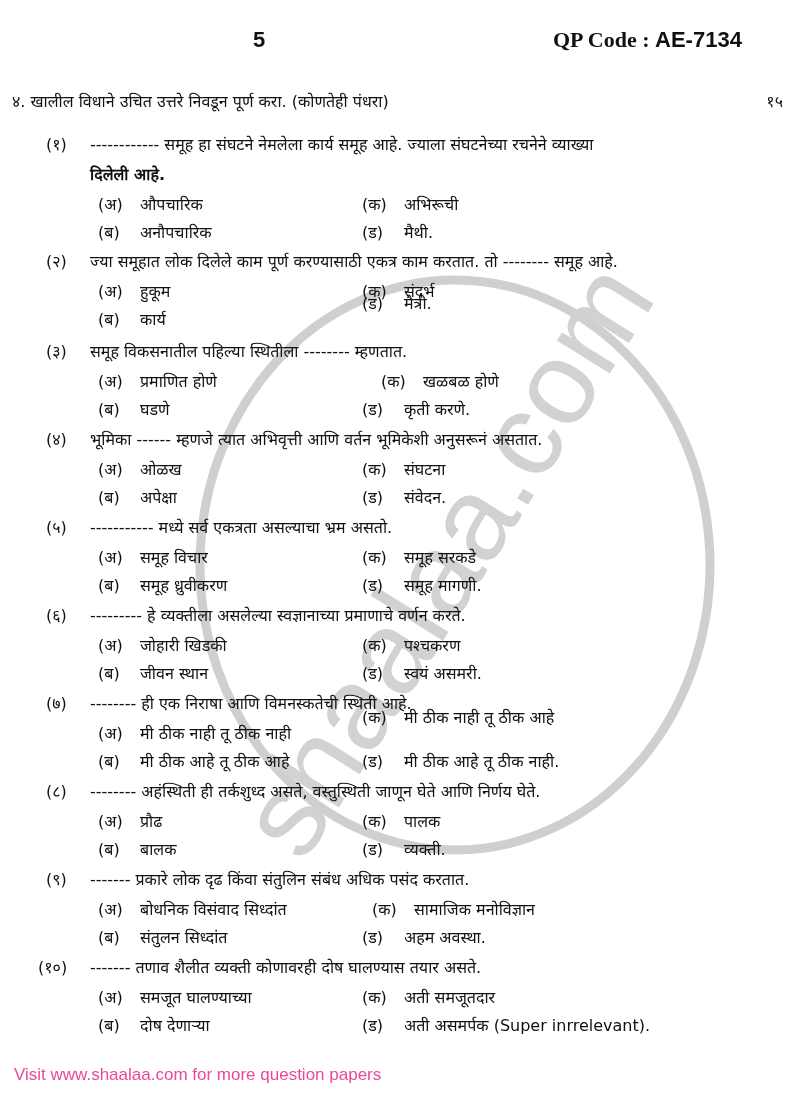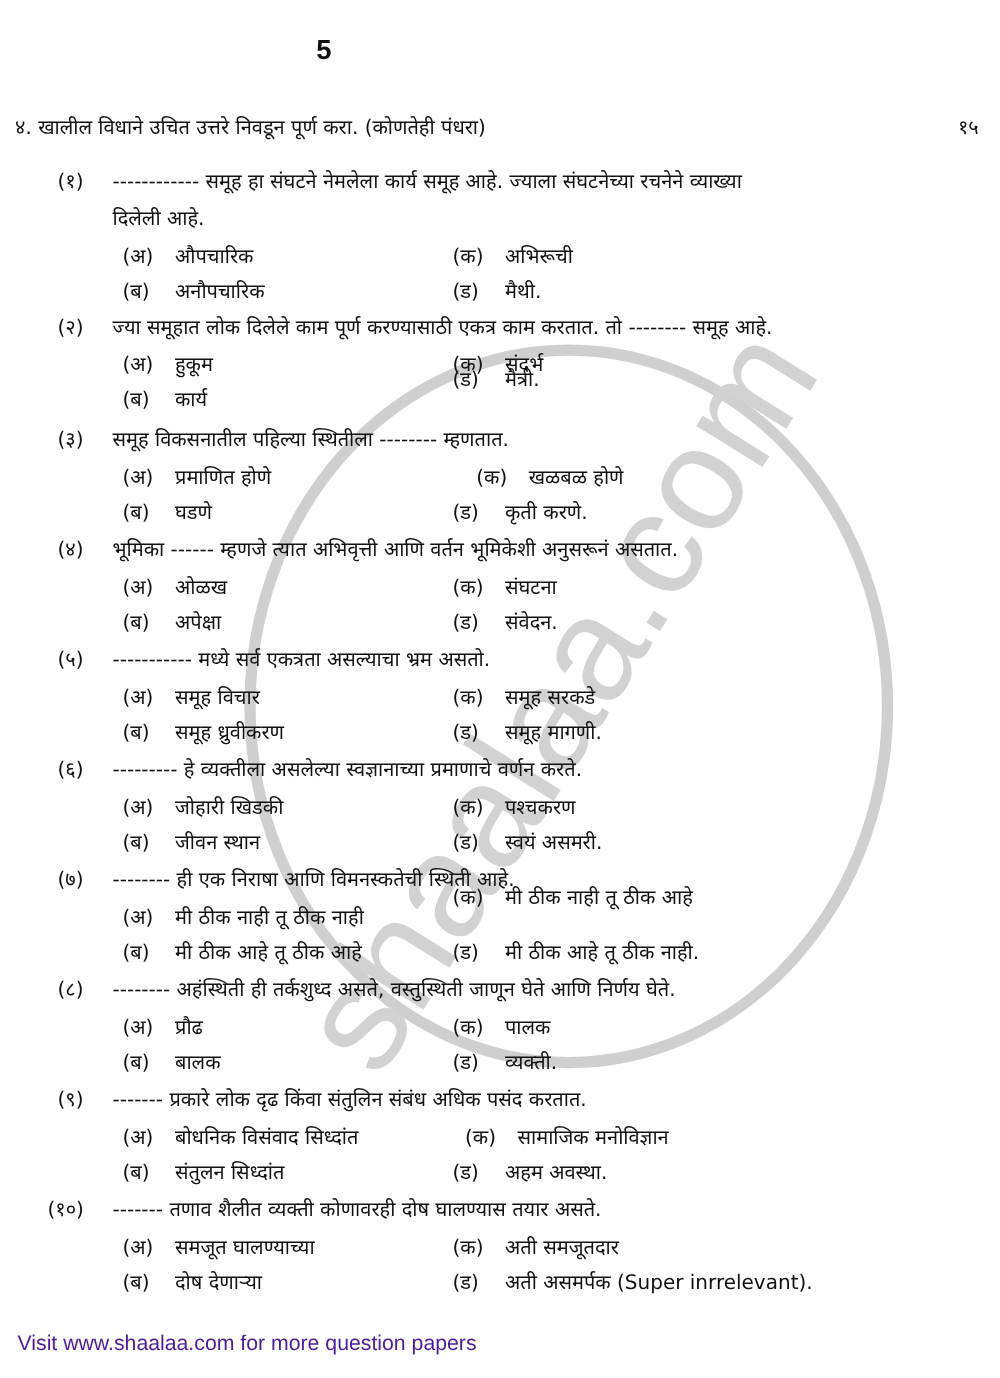--- a/index.html
+++ b/index.html
@@ -26,38 +26,39 @@
     .q-main {
       position: absolute; top: 90px; left: 12px; width: 776px;
       font-size: 16px;
     }
     .q-main .marks { position: absolute; right: 5px; top: 0; }
     .q-main .bold { font-weight: normal; }
     .question { position: absolute; left: 0; width: 800px; font-size: 16px; }
     .q-num { position: absolute; left: 46px; top: 0; }
     .q-num.wide { left: 38px; }
     .q-text { position: absolute; left: 90px; top: 0; width: 680px; white-space: nowrap; }
-    .q-text2 { position: absolute; left: 90px; top: 30px; white-space: nowrap; }
+    .q-text2 { position: absolute; left: 90px; top: 30px; white-space: nowrap; font-weight: bold; }
     .opt { position: absolute; white-space: nowrap; }
     .opt .lbl { display: inline-block; width: 42px; }
     .footer {
       position: absolute; left: 14px; top: 1065px;
-      font-family: "Liberation Sans", sans-serif; font-size: 17px; color: #4c1d95;
+      font-family: "Liberation Sans", sans-serif; font-size: 17px; color: #ec4899;
     }
   </style>
 </head>
 <body>
 
 <svg class="watermark" viewBox="0 0 530 600">
   <ellipse cx="265" cy="300" rx="255" ry="285" fill="none" stroke="#cfcfcf" stroke-width="9"></ellipse>
   <text x="265" y="330" text-anchor="middle" fill="#d2d2d2" font-family="Liberation Sans, sans-serif" font-size="118" transform="rotate(-58 265 300)">shaalaa.com</text>
 </svg>
 
 <div class="header">
   <span class="page-num">5</span>
+  <span class="qp-code"><span>QP Code : </span><span class="val">AE-7134</span></span>
 </div>
 
 <div class="q-main">
   <span>४.</span>
   <span>खालील विधाने उचित उत्तरे निवडून पूर्ण करा. (कोणतेही </span><span class="bold">पंधरा</span><span>)</span>
   <span class="marks">१५</span>
 </div>
 
 <div class="question" style="top:133px">
   <span class="q-num">(१)</span>

